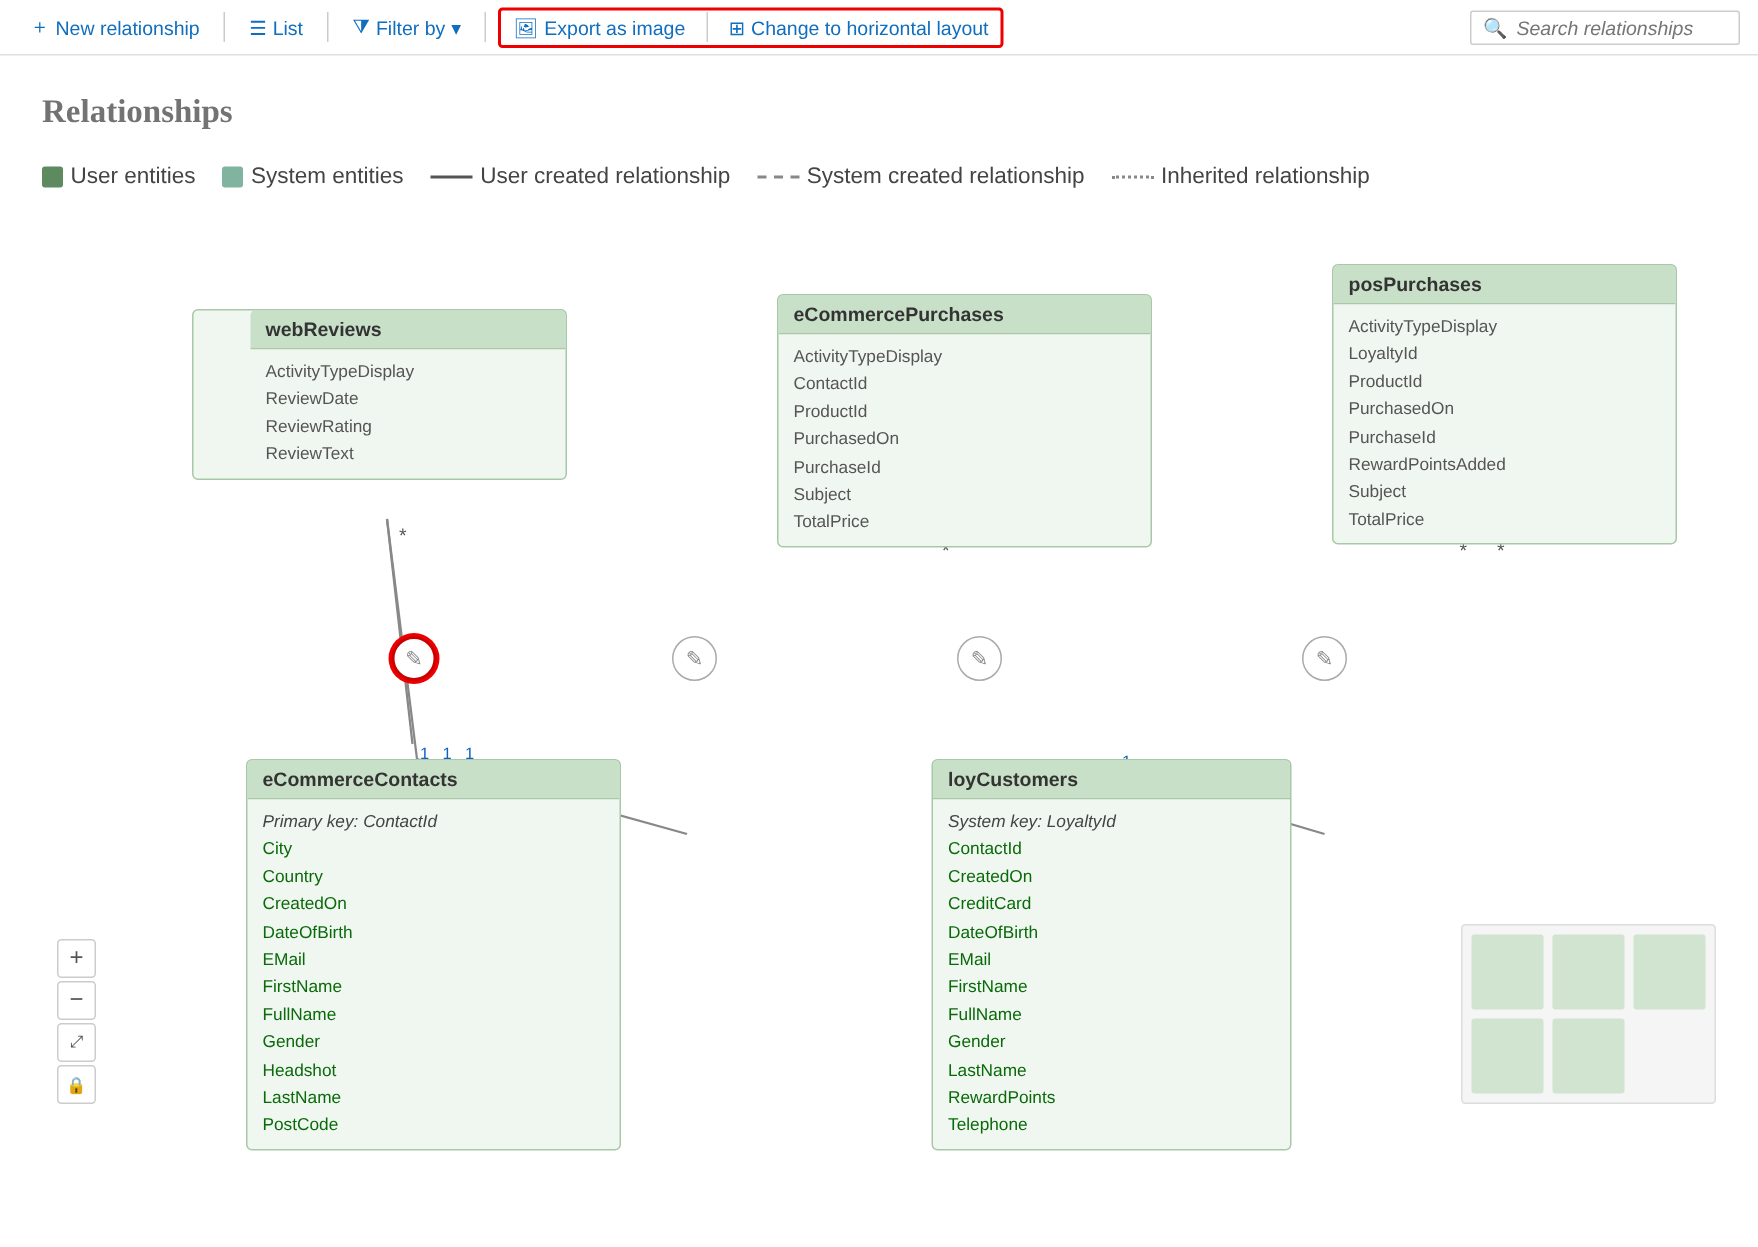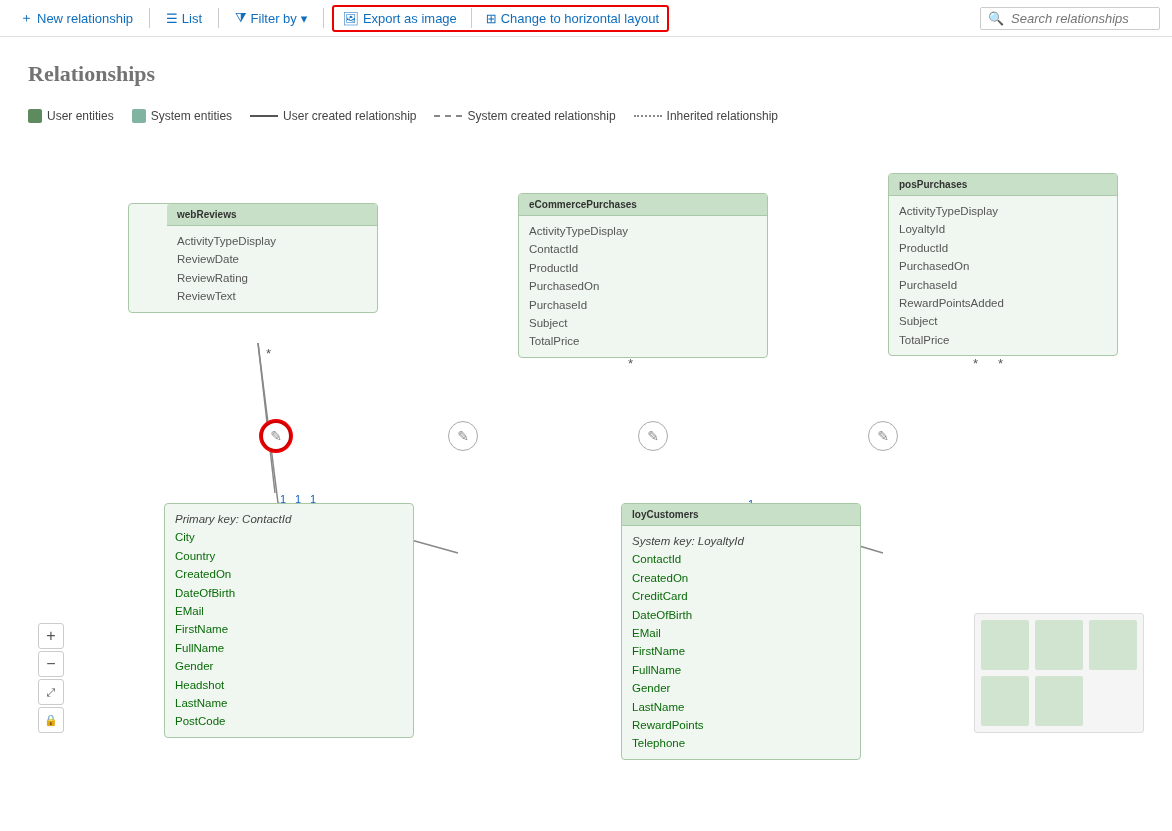--- a/index.html
+++ b/index.html
@@ -30,21 +30,21 @@
       border: 1px solid #ccc; border-radius: 2px; padding: 3px 8px;
       min-width: 180px;
     }
     .search-box input { border: none; outline: none; font-size: 13px; color: #ef4444; width: 140px; font-style: italic; }
 
     
     #content { padding: 24px 28px 0 28px; position: relative; height: calc(831px - 37px); overflow: hidden; }
     #page-title { font-size: 22px; font-weight: 600; color: #737373; margin-bottom: 22px; font-family: Liberation Serif, serif; }
 
     
-    #legend { display: flex; align-items: center; gap: 18px; margin-bottom: 20px; font-size: 12px; color: #444; }
+    #legend { display: flex; align-items: center; gap: 18px; margin-bottom: 20px; font-size: 15px; color: #444; }
     .legend-item { display: flex; align-items: center; gap: 5px; }
     .legend-dot-green { width: 14px; height: 14px; background: #5d8a5e; border-radius: 2px; }
     .legend-dot-teal { width: 14px; height: 14px; background: #80b3a0; border-radius: 2px; }
     .legend-line-solid { width: 28px; height: 2px; background: #555; }
     .legend-line-dashed { width: 28px; height: 2px; border-top: 2px dashed #888; }
     .legend-line-dotted { width: 28px; height: 2px; border-top: 2px dotted #888; }
 
     
     #diagram { position: relative; width: 100%; height: 650px; }
 
@@ -53,21 +53,21 @@
       position: absolute;
       border: 1px solid #a8c8a8;
       border-radius: 4px;
       background: #f0f7f0;
       min-width: 140px;
     }
     .entity-header {
       background: #c8e0c8;
       padding: 5px 10px;
       font-weight: 600;
-      font-size: 10px;
+      font-size: 13px;
       border-radius: 3px 3px 0 0;
       border-bottom: 1px solid #a8c8a8;
     }
     .entity-body { padding: 6px 10px; }
     .entity-field { font-size: 11.5px; color: #555; line-height: 1.6; }
     .entity-field.primary { color: #444; font-style: italic; }
     .entity-field.colored { color: #0a6a0a; }
 
     
     #svg-overlay { position: absolute; top: 0; left: 0; width: 100%; height: 100%; pointer-events: none; }
@@ -239,20 +239,21 @@
         <div class="entity-field">ProductId</div>
         <div class="entity-field">PurchasedOn</div>
         <div class="entity-field">PurchaseId</div>
         <div class="entity-field">RewardPointsAdded</div>
         <div class="entity-field">Subject</div>
         <div class="entity-field">TotalPrice</div>
       </div>
     </div>
 
     <div class="entity-card" style="left:136px; top:360px; width:250px;">
+      <div class="entity-header">eCommerceContacts</div>
       <div class="entity-body">
         <div class="entity-field primary">Primary key: ContactId</div>
         <div class="entity-field colored">City</div>
         <div class="entity-field colored">Country</div>
         <div class="entity-field colored">CreatedOn</div>
         <div class="entity-field colored">DateOfBirth</div>
         <div class="entity-field colored">EMail</div>
         <div class="entity-field colored">FirstName</div>
         <div class="entity-field colored">FullName</div>
         <div class="entity-field colored">Gender</div>

